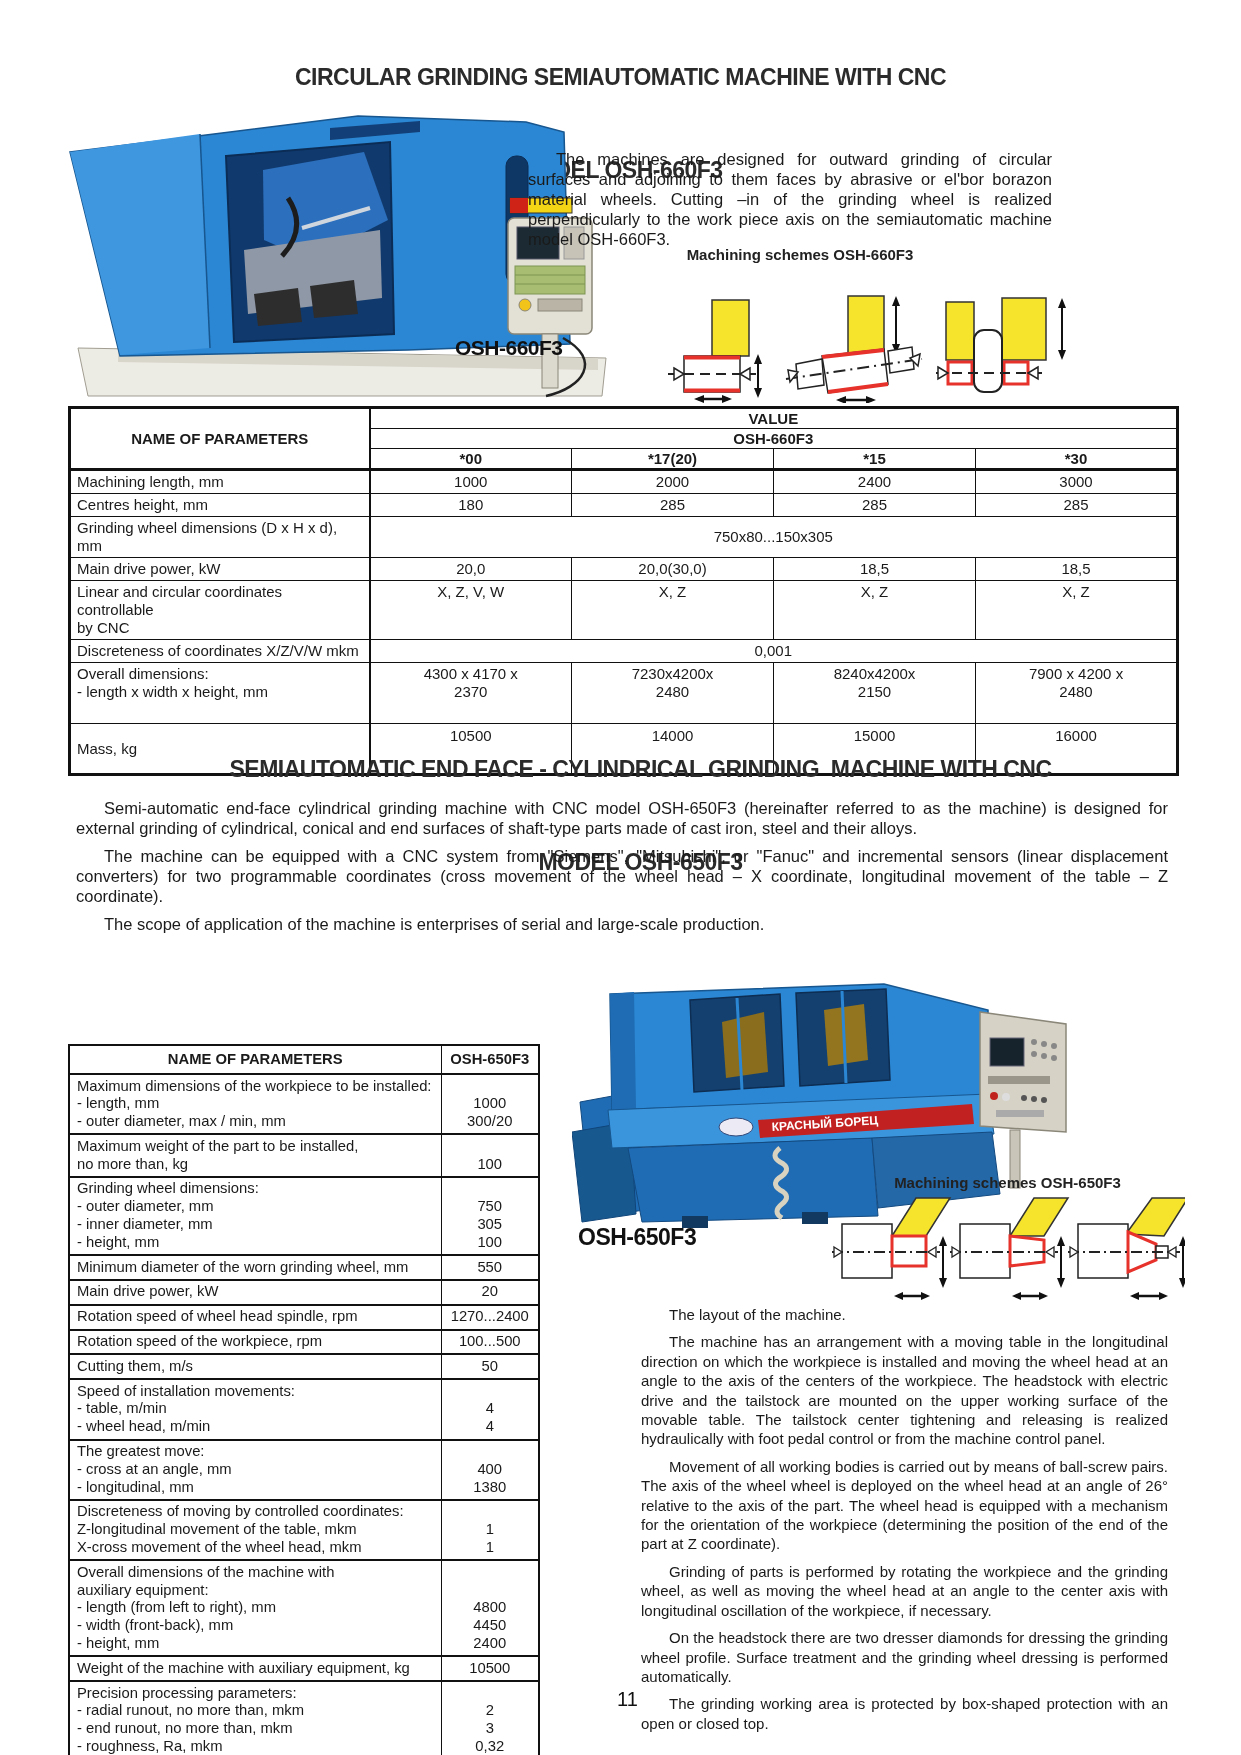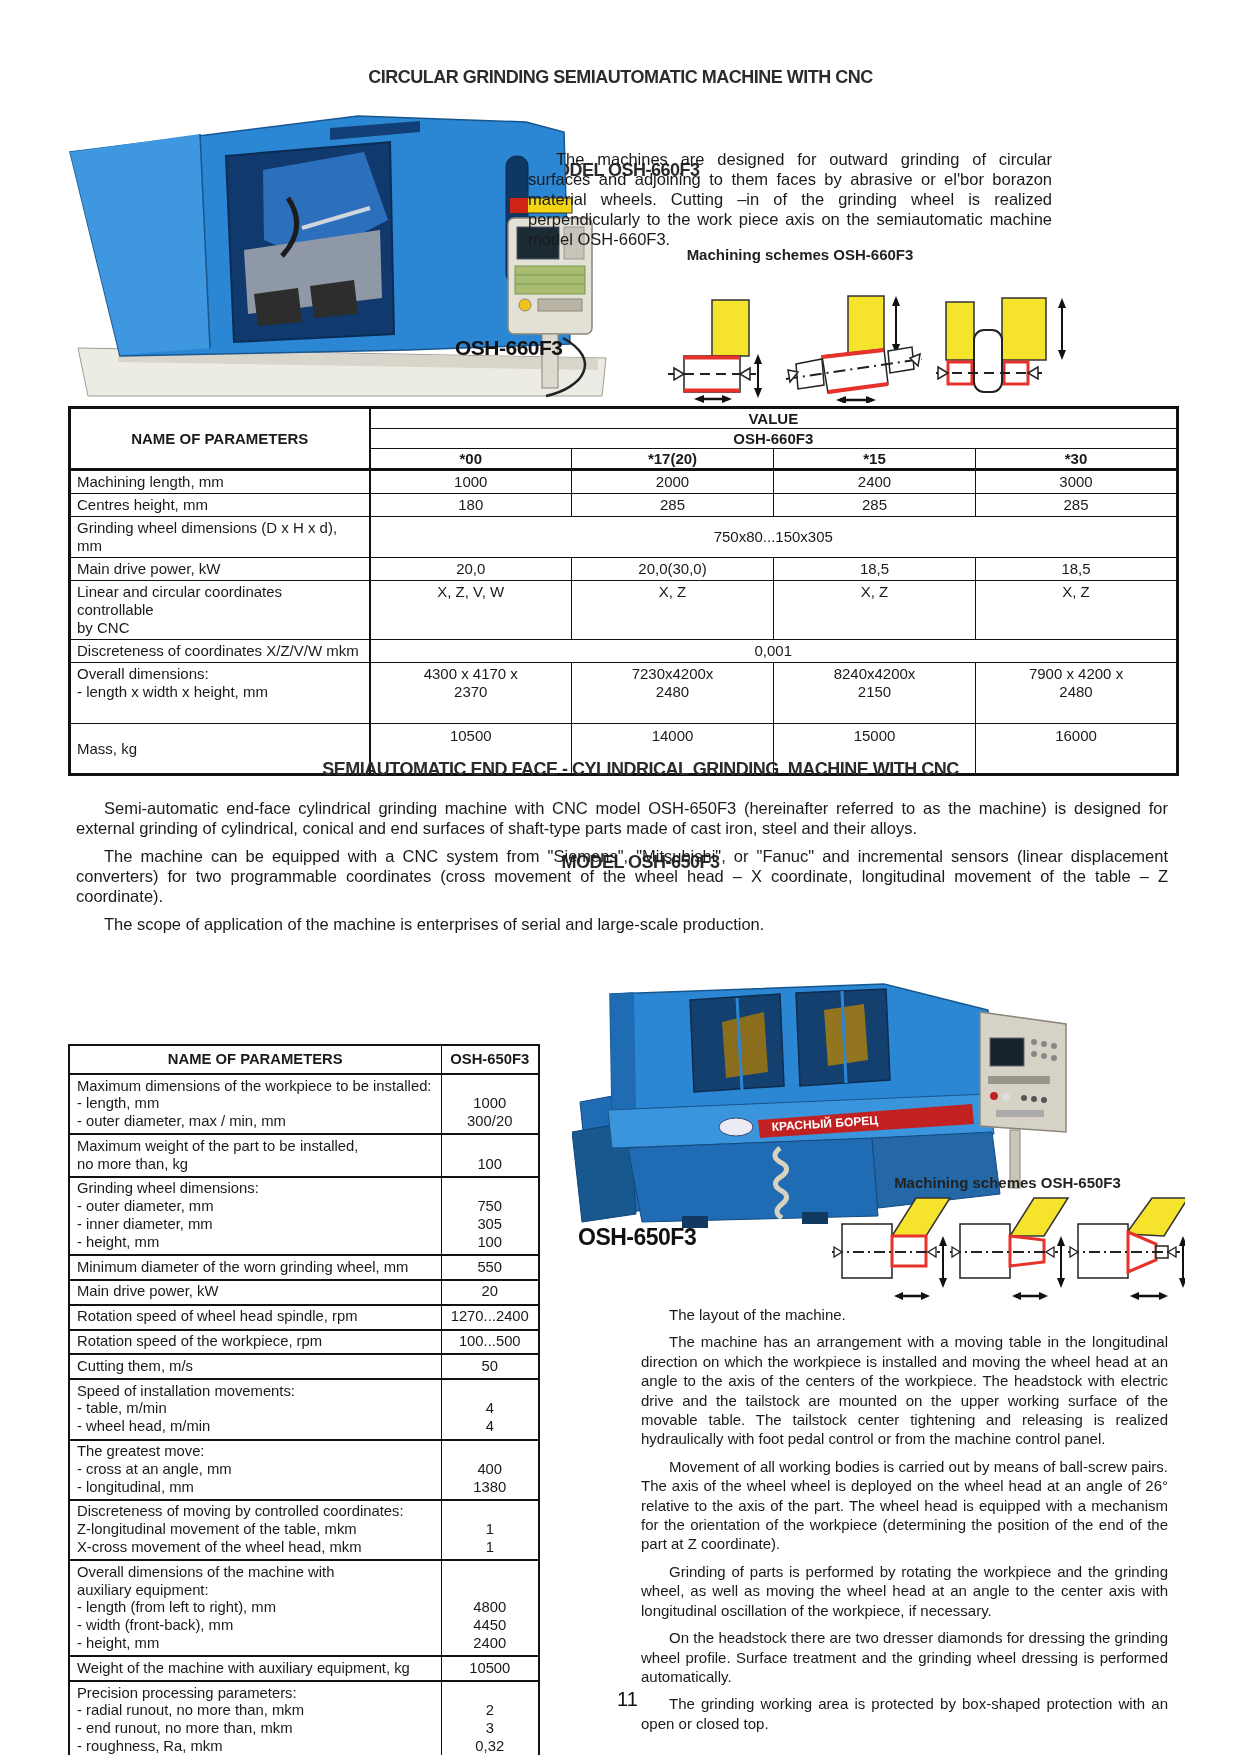--- a/index.html
+++ b/index.html
@@ -3,21 +3,21 @@
 <meta charset="utf-8">
 <style>
   html,body { margin:0; padding:0; background:#888; }
   .page {
     position:relative; width:1241px; height:1755px; margin:0 auto;
     background:#ffffff; overflow:hidden;
     font-family:"Liberation Sans", sans-serif; color:#1a1a1a;
   }
   .abs { position:absolute; }
   .title { text-align:center; font-weight:bold; color:#2b2b2b;
-           font-size:18px; line-height:31px; letter-spacing:-0.5px; white-space:pre-wrap; }
+           font-size:23px; line-height:31px; letter-spacing:-0.5px; white-space:pre-wrap; }
   .para { font-size:16.5px; line-height:20px; text-align:justify; }
   .para p { margin:8px; text-indent:28px; }
   .schemes-title { font-weight:bold; font-size:15px; color:#222; text-align:center; }
   .machine-label { font-weight:bold; font-size:21px; color:#111; letter-spacing:-0.5px; }
 
   table { border-collapse:collapse; table-layout:fixed; }
   .t1 { width:1108px; border:3px solid #111; font-size:15px; }
   .t1 td { border:1px solid #111; padding:2px 8px; vertical-align:middle; }
   .t1 .name-h, .t1 .n { border-right:2px solid #111; }
   .t1 .ch { font-weight:bold; text-align:center; height:17px; padding:1px 0; }

